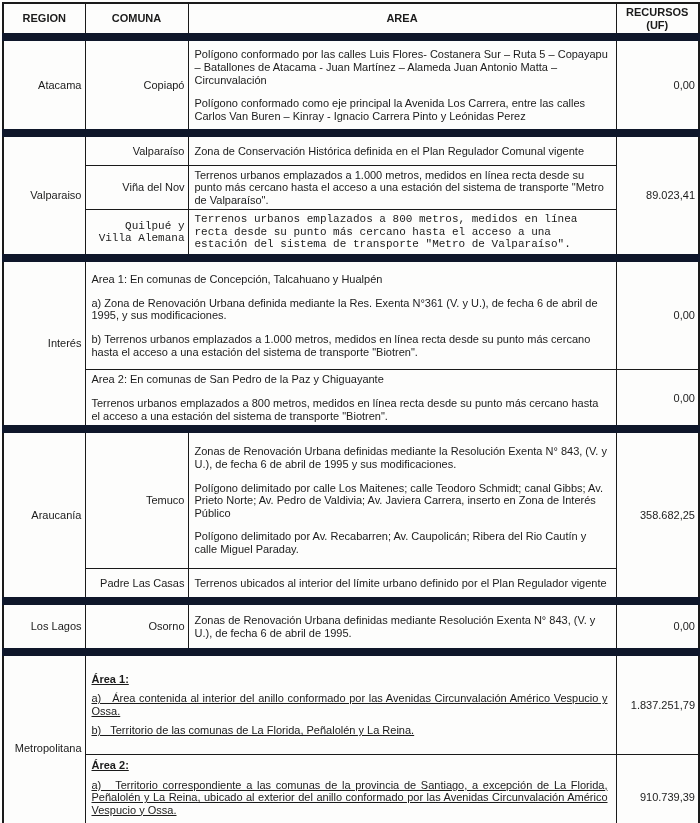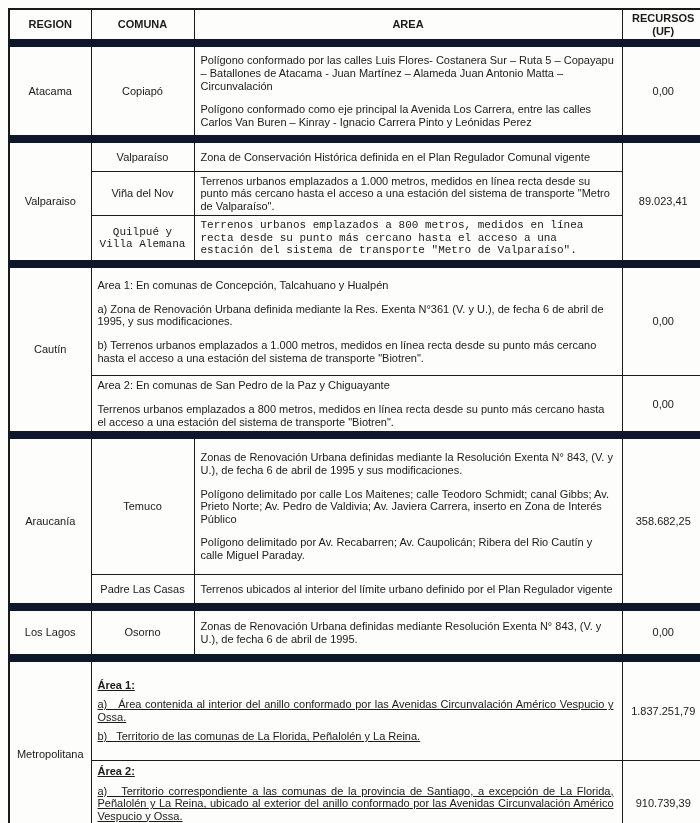--- a/index.html
+++ b/index.html
@@ -1,27 +1,27 @@
 <!DOCTYPE html>
 <html><head>
 <meta charset="utf-8">
 <style>
   html,body{margin:0;padding:0;background:#f6f6f4;}
   body{width:700px;font-family:"Liberation Sans","DejaVu Sans",sans-serif;color:#1b1b1b;}
-  .page{width:700px;height:823px;background:#fdfdfc;box-sizing:border-box;padding:8px;}
+  .page{width:700px;height:823px;background:#fdfdfc;box-sizing:border-box;padding:2px;}
   table{border-collapse:collapse;table-layout:fixed;width:696px;height:819px;border:2px solid #1a1a1a;}
   col.c-region{width:82px;}
   col.c-comuna{width:103px;}
   col.c-area{width:428px;}
   col.c-recursos{width:83px;}
   th,td{border:1px solid #1a1a1a;font-size:11px;vertical-align:middle;box-sizing:border-box;}
   th{font-weight:bold;text-align:center;line-height:1.15;padding:2px;}
   td{line-height:1.14;padding:3px 6px;}
   tr.block-top th, tr.block-top td{border-top:8px solid #0f172a;}
-  .center{text-align:center;padding:2px 3px;}
+  .center{text-align:right;padding:2px 3px;}
   .area p{margin:0 0 11px 0;}
   .area p:last-child{margin-bottom:0;}
   .area-tight p{margin:0;}
   .merged{padding-left:6px;padding-right:8px;}
   .justify p{text-align:justify;text-decoration:underline;}
   .lbl{font-weight:normal;}
   .lbl-line{margin:0 0 7px 0;font-weight:bold;}
   .metro p{margin:0 0 7px 0;}
   .metro p:last-child{margin-bottom:0;}
   
@@ -86,21 +86,21 @@
     </td>
   </tr>
   <tr class="tr-valp-3">
     <td class="center">Quilpué y Villa Alemana</td>
     <td class="area area-tight">
       <p>Terrenos urbanos emplazados a 800 metros, medidos en línea recta desde su punto más cercano hasta el acceso a una estación del sistema de transporte "Metro de Valparaíso".</p>
     </td>
   </tr>
 
   <tr class="tr-biobio-1 block-top">
-    <td class="center" rowspan="2">Cautín</td>
+    <td class="center" rowspan="2">Interés</td>
     <td class="area merged" colspan="2">
       <p><b class="lbl">Area 1:</b><span> En comunas de Concepción, Talcahuano y Hualpén</span></p>
       <p>a) Zona de Renovación Urbana definida mediante la Res. Exenta N°361 (V. y U.), de fecha 6 de abril de 1995, y sus modificaciones.</p>
       <p>b) Terrenos urbanos emplazados a 1.000 metros, medidos en línea recta desde su punto más cercano hasta el acceso a una estación del sistema de transporte "Biotren".</p>
     </td>
     <td class="center">0,00</td>
   </tr>
   <tr class="tr-biobio-2">
     <td class="area merged" colspan="2">
       <p><b class="lbl">Area 2:</b><span> En comunas de San Pedro de la Paz y Chiguayante</span></p>

